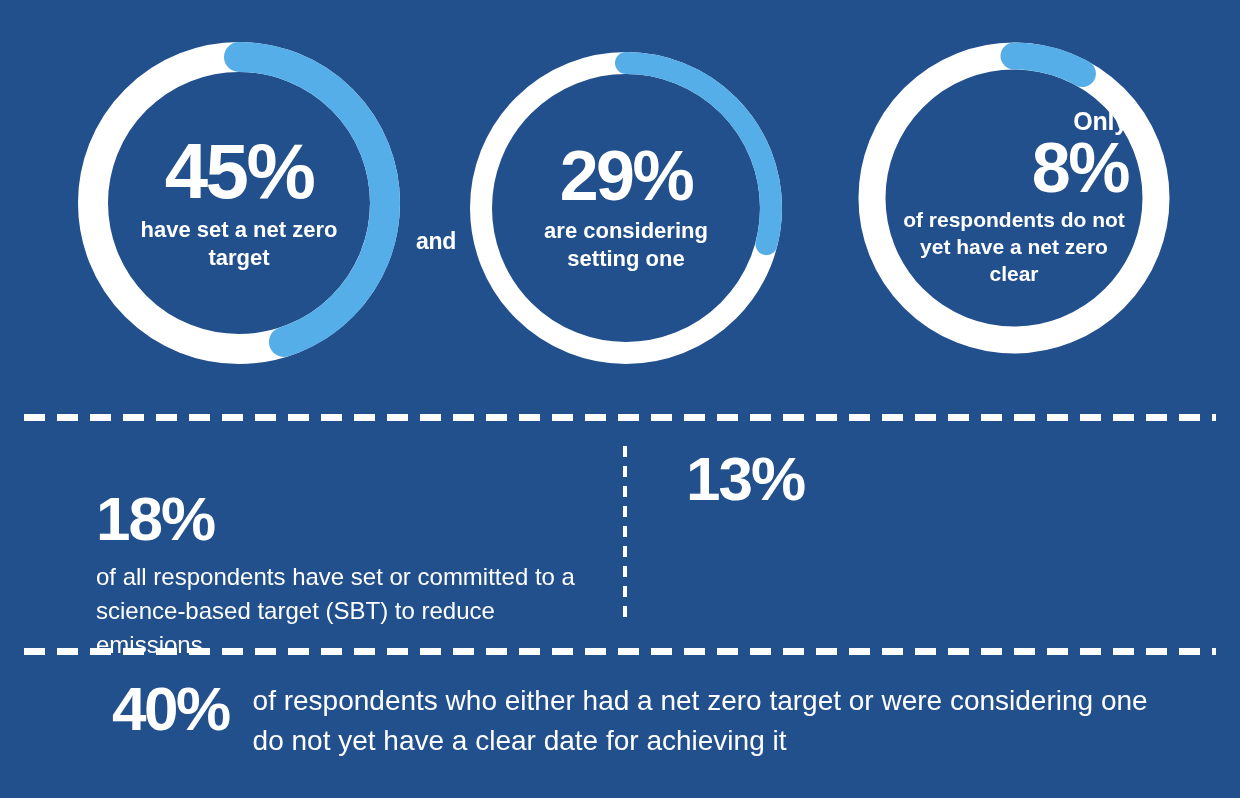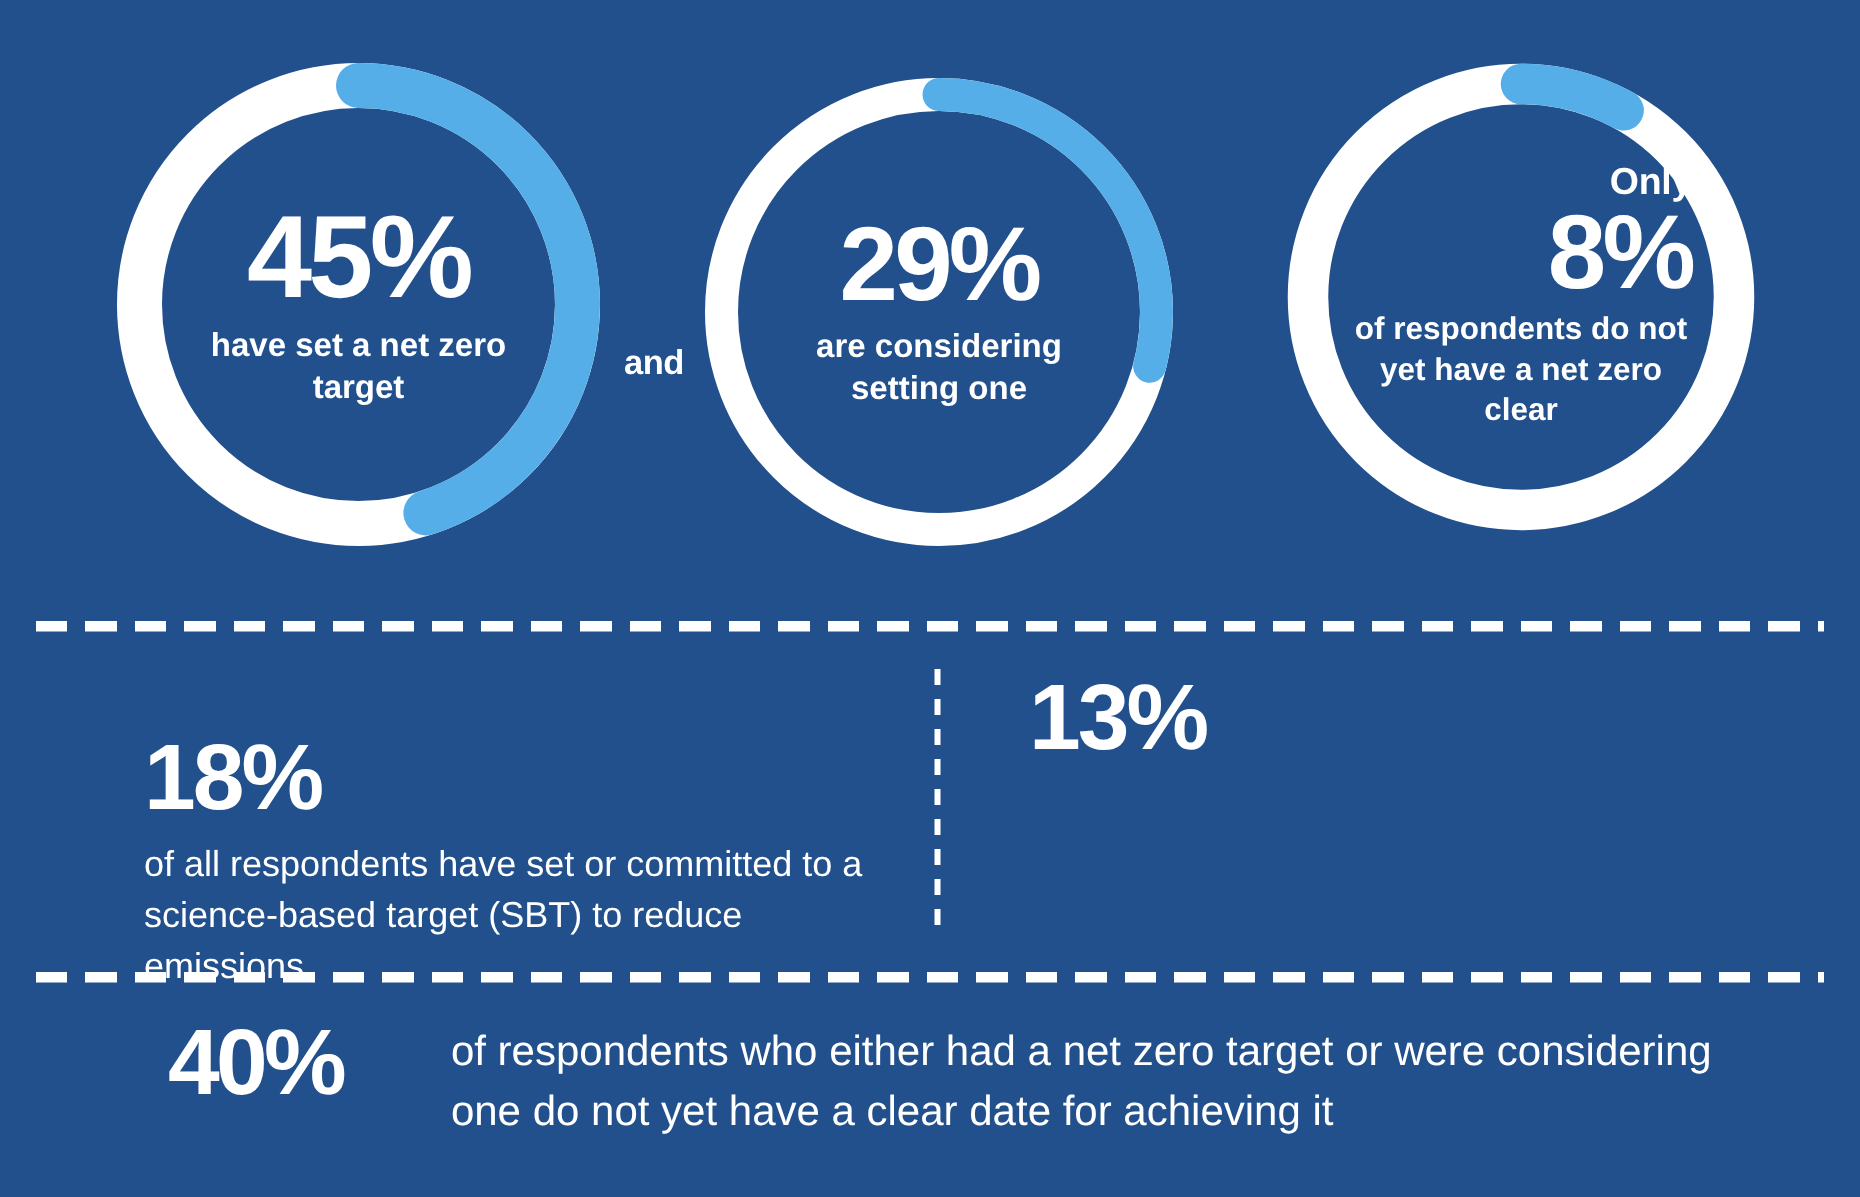--- a/index.html
+++ b/index.html
@@ -139,21 +139,20 @@
   }
 
   
   #bottom-stat {
     position: absolute;
     left: 112px;
     top: 676px;
     width: 1060px;
     display: flex;
     align-items: flex-start;
-    gap: 48px;
   }
   .bottom-value {
     font-size: 62px;
     font-weight: bold;
     line-height: 1.0;
     letter-spacing: -2.5px;
     flex: 0 0 auto;
     margin-right: 24px;
     margin-top: 2px;
   }

